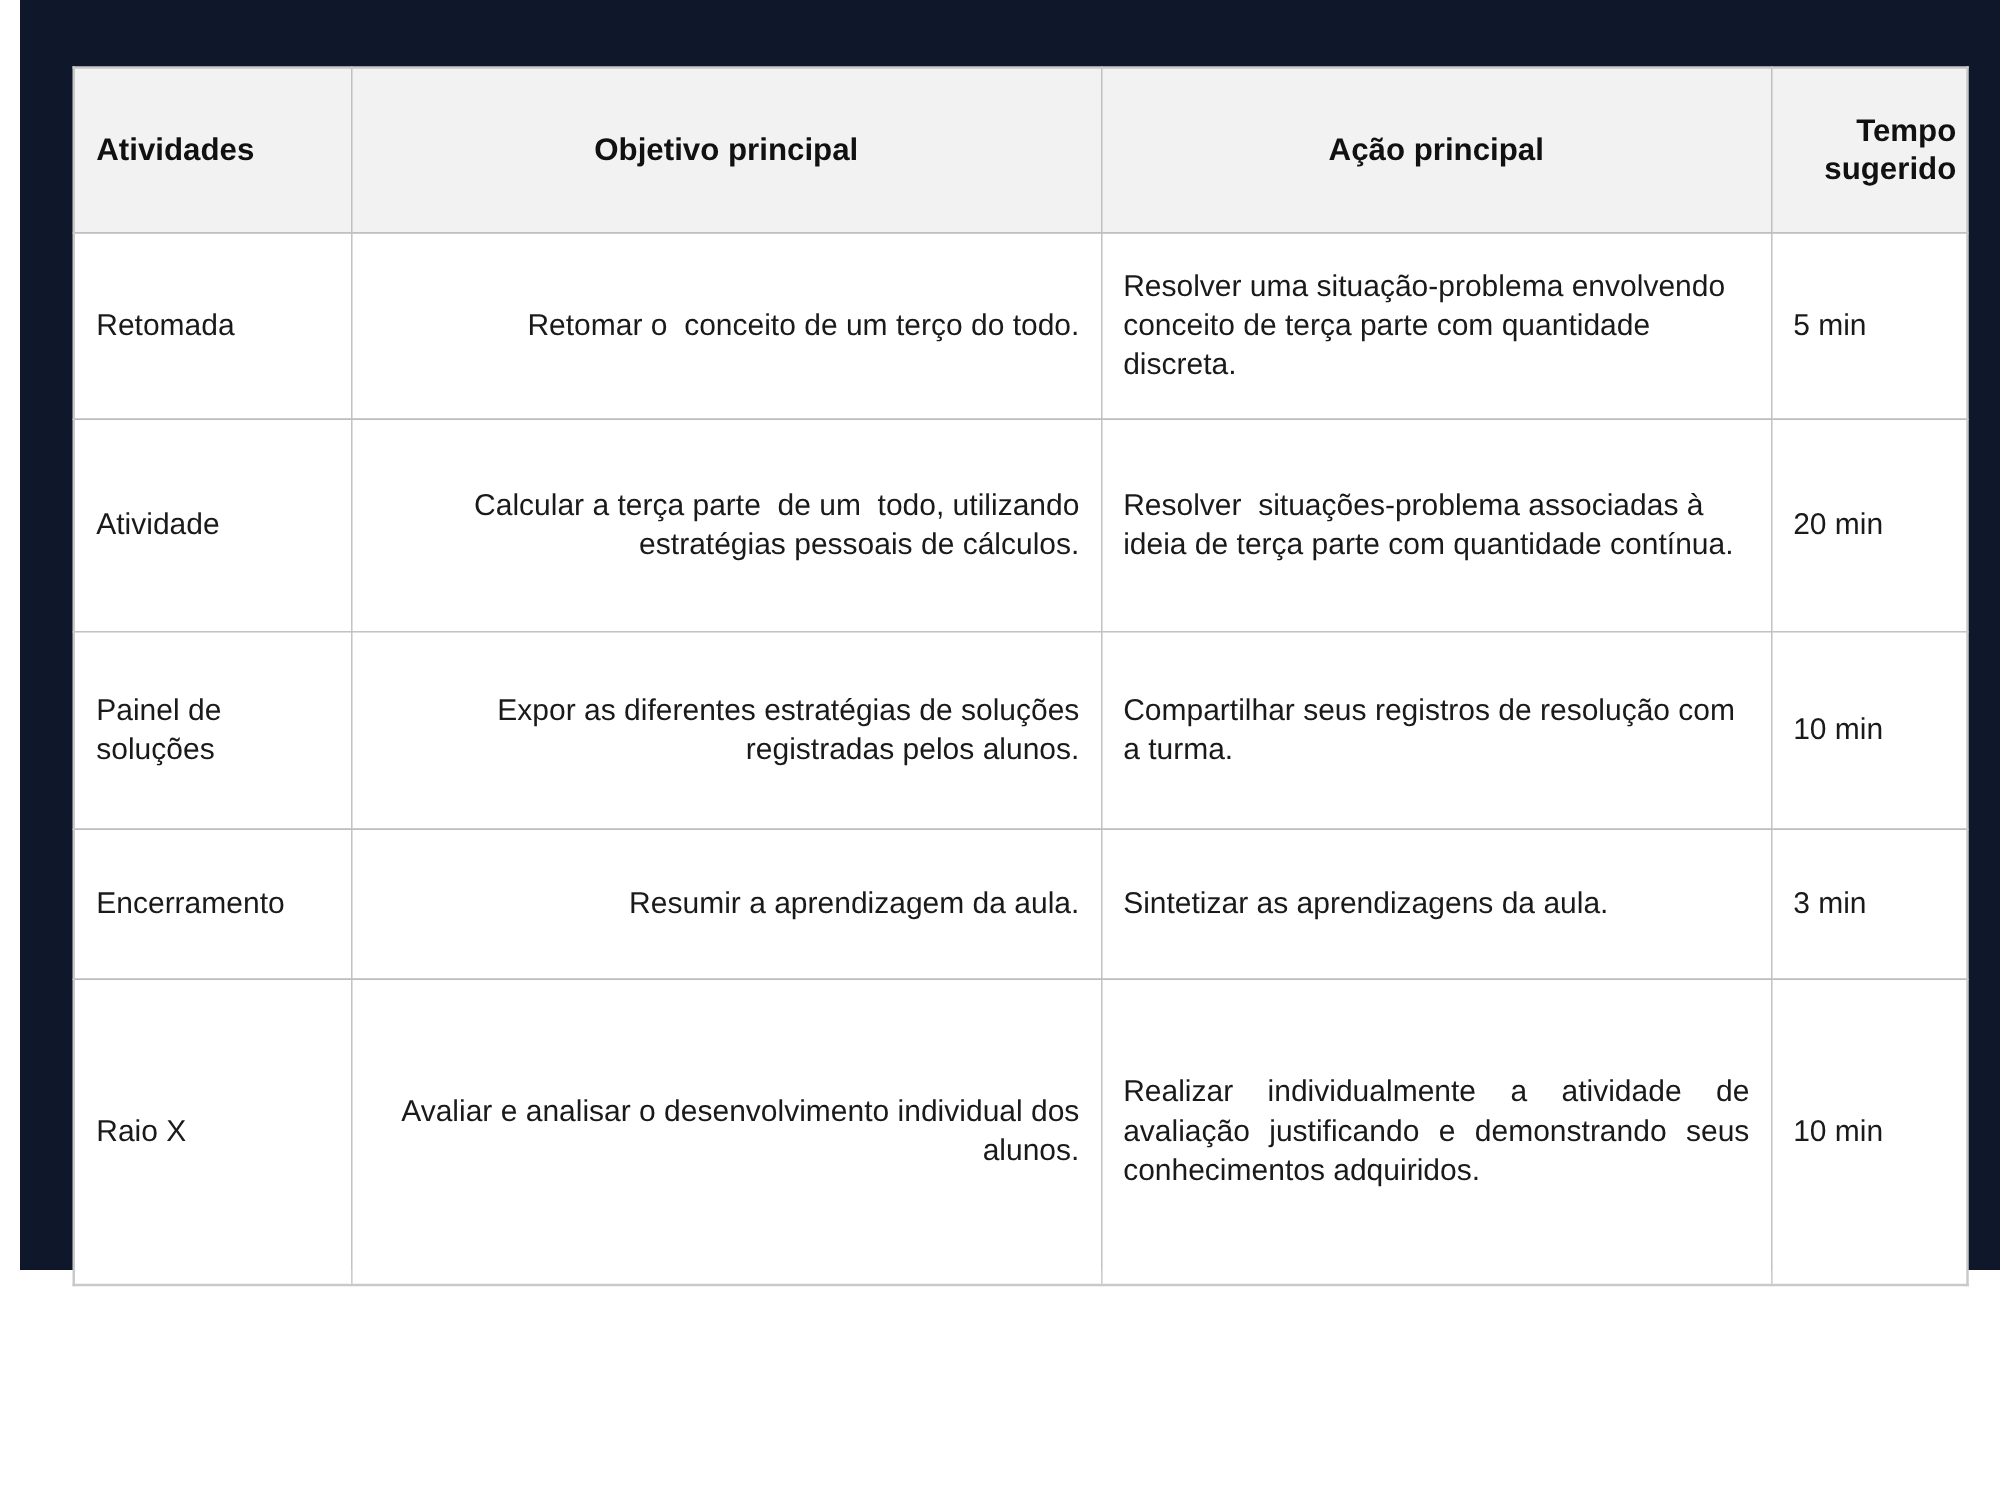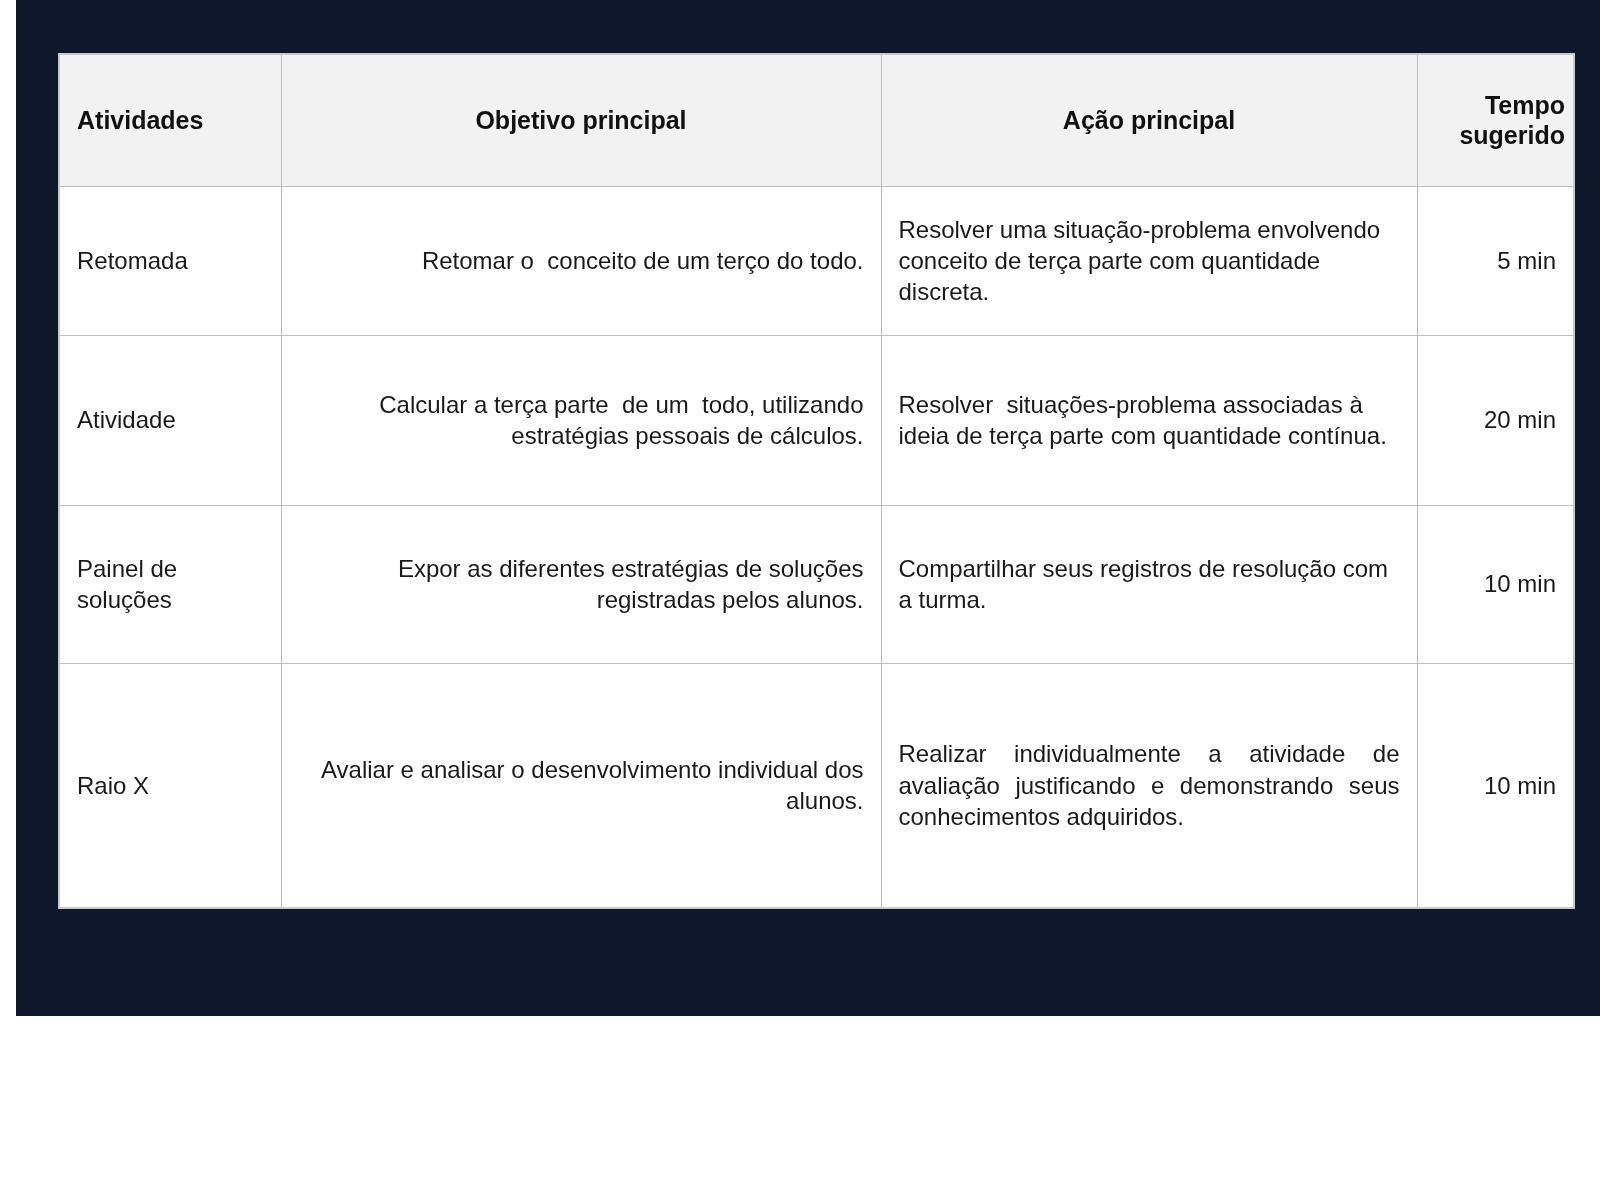--- a/index.html
+++ b/index.html
@@ -93,21 +93,21 @@
   td.cell-action {
     text-align: left;
     padding-left: 16px;
     padding-right: 14px;
   }
   td.cell-action.justify {
     text-align: justify;
     text-align-last: left;
   }
   td.cell-time {
-    text-align: right;
+    text-align: left;
     padding-left: 6px;
     padding-right: 6px;
     white-space: nowrap;
   }
 
   
   tr.row-0 td { height: 149px; }
   tr.row-1 td { height: 170px; }
   tr.row-2 td { height: 158px; }
   tr.row-3 td { height: 120px; }
@@ -172,20 +172,26 @@
           <td class="cell-time">20 min</td>
         </tr>
 
         <tr class="row-2">
           <td class="cell-activity">Painel de soluções</td>
           <td class="cell-goal keep-spaces">Expor as diferentes estratégias de soluções registradas pelos alunos.</td>
           <td class="cell-action keep-spaces">Compartilhar seus registros de resolução com a turma.</td>
           <td class="cell-time">10 min</td>
         </tr>
 
+        <tr class="row-3">
+          <td class="cell-activity">Encerramento</td>
+          <td class="cell-goal keep-spaces">Resumir a aprendizagem da aula.</td>
+          <td class="cell-action keep-spaces">Sintetizar as aprendizagens da aula.</td>
+          <td class="cell-time">3 min</td>
+        </tr>
 
         <tr class="row-4">
           <td class="cell-activity">Raio X</td>
           <td class="cell-goal keep-spaces">Avaliar e analisar o desenvolvimento individual dos alunos.</td>
           <td class="cell-action justify keep-spaces">Realizar individualmente a atividade de avaliação justificando e demonstrando seus conhecimentos adquiridos.</td>
           <td class="cell-time">10 min</td>
         </tr>
 
       </tbody>
     </table>

